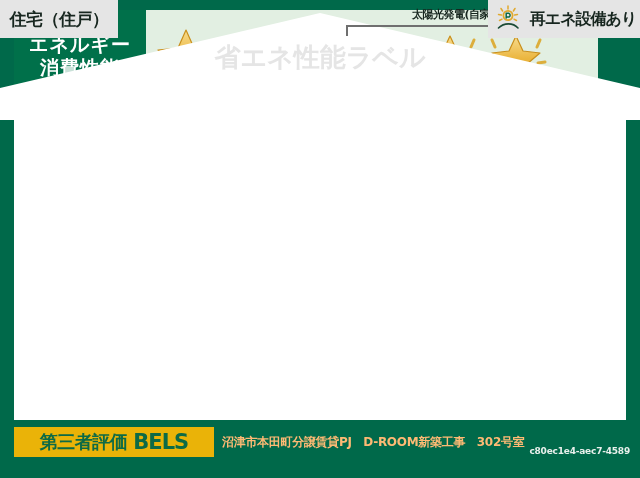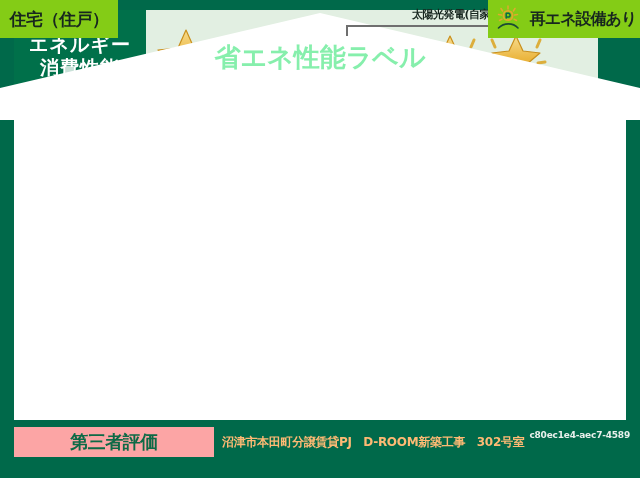--- a/index.html
+++ b/index.html
@@ -6,40 +6,40 @@
   body{
     width:640px;height:478px;overflow:hidden;
     background:#00694a;
     font-family:"DejaVu Sans","Liberation Sans",sans-serif;
     -webkit-font-smoothing:antialiased;
   }
   #label{position:relative;width:640px;height:478px;background:#00694a;}
 
   
   .corner-badge{
-    position:absolute;background:#84cc16;display:flex;align-items:center;
+    position:absolute;background:#e5e5e5;display:flex;align-items:center;
     justify-content:center;box-sizing:border-box;z-index:6;
   }
   #badge-housetype{left:0;top:0;width:118px;height:38px;}
   #badge-housetype .txt{
     font-size:17px;font-weight:700;color:#17261f;letter-spacing:-.5px;
   }
   #badge-renew{right:0;top:0;width:152px;height:38px;gap:4px;padding-left:4px;}
   #badge-renew .txt{font-size:16px;font-weight:700;color:#17261f;letter-spacing:-1px;}
   .sun-ico{width:30px;height:28px;flex:0 0 auto;}
 
   
   #roof{
     position:absolute;left:0;top:0;width:640px;height:120px;z-index:1;
   }
   #title-block{
     position:absolute;left:0;top:38px;width:640px;text-align:center;z-index:4;
   }
   #title-sub{font-size:13.5px;font-weight:700;color:#0d5c3d;letter-spacing:0px;}
-  #title-main{font-size:26px;font-weight:700;color:#86efac;letter-spacing:0px;margin-top:2px;}
+  #title-main{font-size:26px;font-weight:700;color:#e5e5e5;letter-spacing:0px;margin-top:2px;}
 
   #body-card{
     position:absolute;left:14px;top:95px;width:612px;height:325px;
     background:#ffffff;z-index:3;box-sizing:border-box;
   }
 
   
   .row{position:absolute;left:0;box-sizing:border-box;display:flex;align-items:stretch;}
   .row-bg{background:#e2efe2;}
   .rowlabel{
@@ -115,34 +115,34 @@
     letter-spacing:-.2px;
   }
   .inline-star{vertical-align:-3px;margin:0 1px;}
   .inline-badge{vertical-align:-3px;margin:0 2px;}
   .zeh-logo{margin-left:5px;display:inline-flex;align-items:flex-end;gap:2px;vertical-align:-6px;}
   .zeh-sub{font-size:4.4px;font-weight:700;color:#0d6a46;line-height:1.08;}
 
   
   #footer{position:absolute;left:0;top:424px;width:640px;height:54px;z-index:4;}
   #bels-box{
-    position:absolute;left:14px;top:3px;width:200px;height:30px;background:#fca5a5;
+    position:absolute;left:14px;top:3px;width:200px;height:30px;background:#eab308;
     display:flex;align-items:center;justify-content:center;gap:6px;
   }
   #bels-jp{font-size:18px;font-weight:700;color:#0d6a46;letter-spacing:-.5px;}
   #bels-en{font-size:21px;font-weight:700;color:#0d6a46;letter-spacing:-1px;}
   #footer-prop{
     position:absolute;left:222px;top:10px;font-size:12px;font-weight:700;
     color:#fdba74;letter-spacing:-.3px;white-space:nowrap;
   }
   #footer-date{
     position:absolute;right:10px;top:4px;text-align:right;
   }
   #eval-date{font-size:13.5px;font-weight:700;color:#fff;letter-spacing:-.5px;white-space:nowrap;}
-  #eval-id{font-size:9px;font-weight:700;color:#e8f0ec;margin-top:2px;letter-spacing:-.2px;}
+  #eval-id{font-size:9px;font-weight:700;color:#e8f0ec;margin-top:18px;letter-spacing:-.2px;}
 </style>
 </head>
 <body>
 
 <div id="label">
 
   <svg id="roof" viewBox="0 0 640 120" preserveAspectRatio="none">
     <polygon points="0,120 0,88 320,13 640,88 640,120" fill="#ffffff"></polygon>
   </svg>
 
@@ -363,20 +363,21 @@
           </span>
         </span>
       </div>
       <div class="claim-body">Nearly ZEH の要件は評価書の特記項目をご覧ください。</div>
     </div>
   </div>
 
   <div id="footer">
     <div id="bels-box">
       <span id="bels-jp">第三者評価</span>
+      <span id="bels-en">BELS</span>
     </div>
     <div id="footer-prop">沼津市本田町分譲賃貸PJ　D-ROOM新築工事　302号室</div>
     <div id="footer-date">
       <div id="eval-id">c80ec1e4-aec7-4589</div>
     </div>
   </div>
 
 </div>
 
 </body></html>

